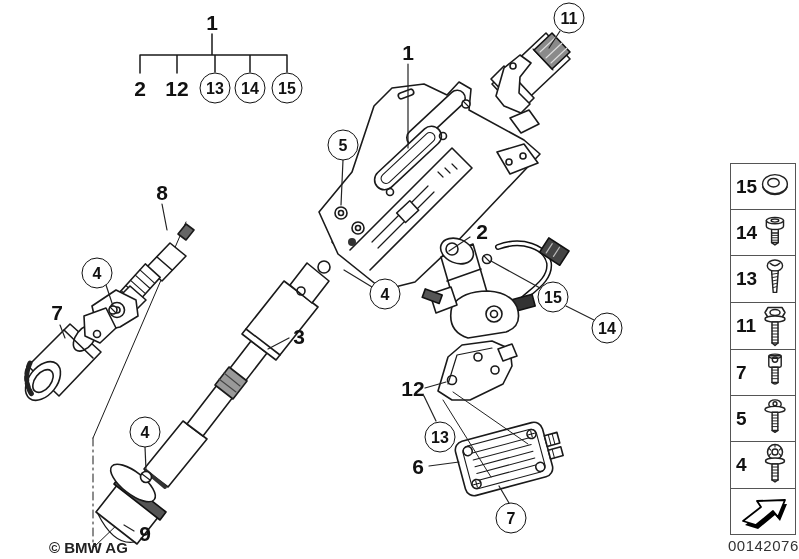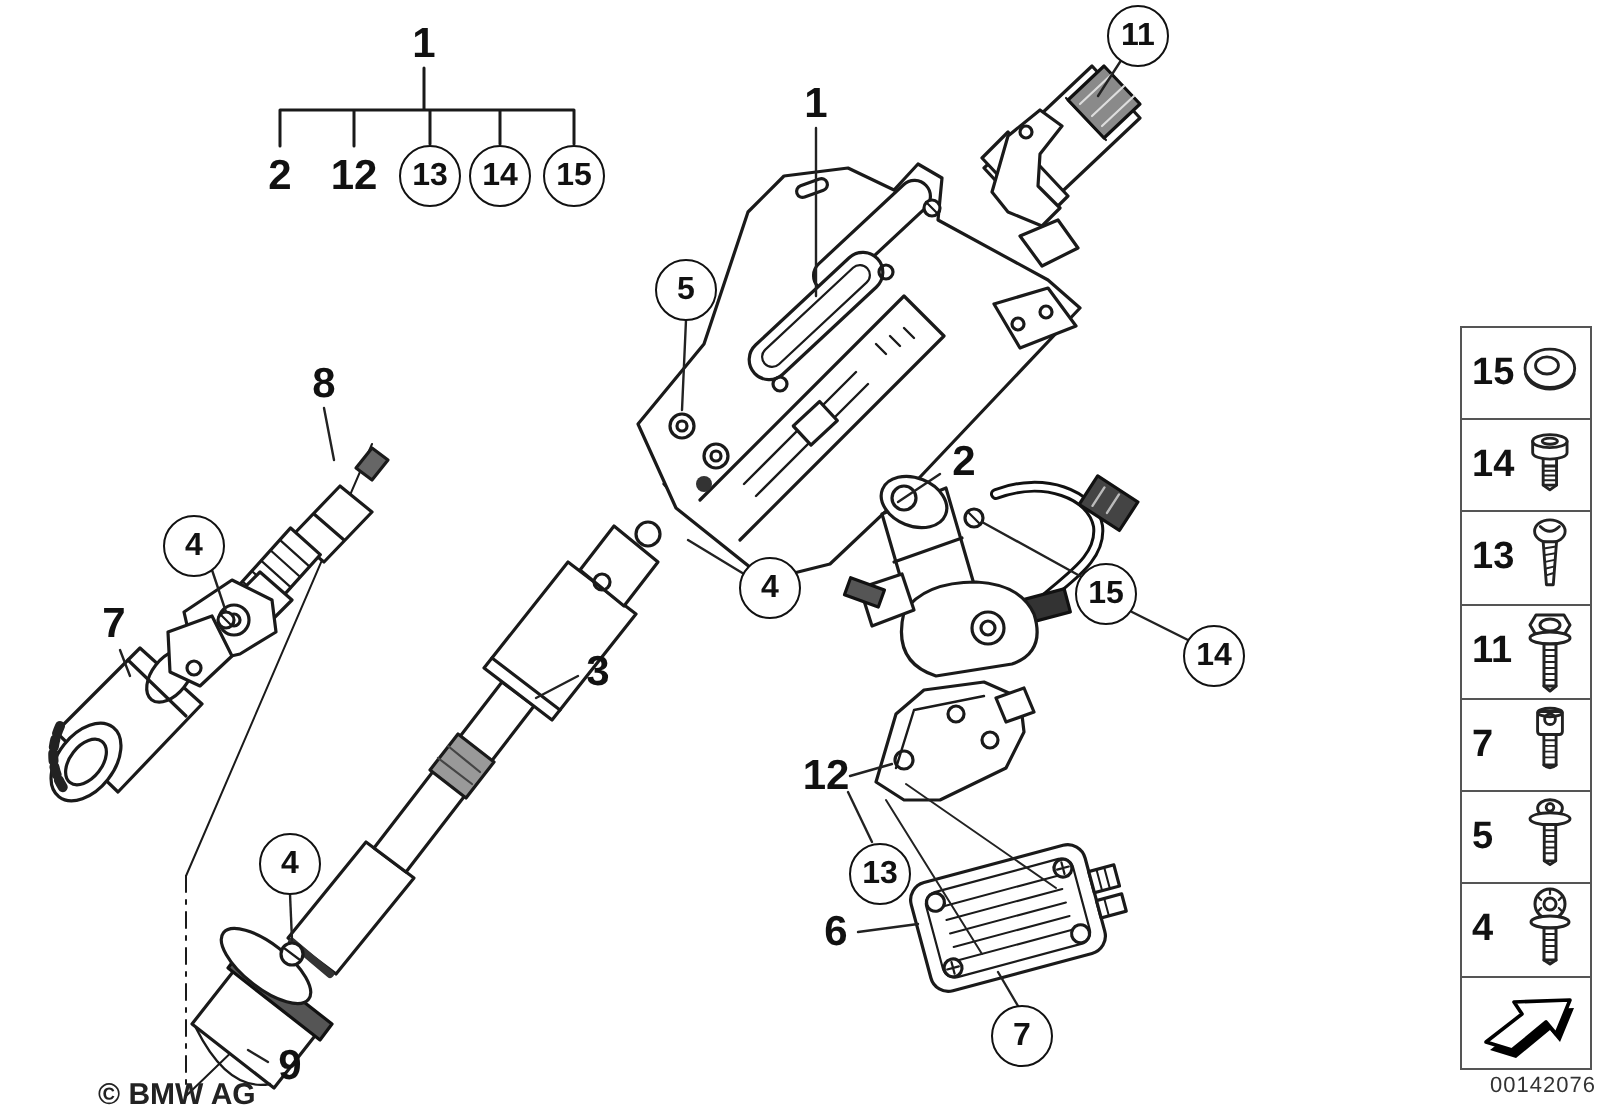--- a/index.html
+++ b/index.html
@@ -12,21 +12,21 @@
            border-radius:50%;background:#fff;display:flex;align-items:center;justify-content:center;
            font-weight:bold;font-size:16px;transform:translate(-50%,-50%);cursor:pointer;}
   .legend{position:absolute;left:730px;top:163px;width:66px;height:372px;box-sizing:border-box;
           border:1.2px solid #555;display:flex;flex-direction:column;background:#fff;}
   .cell{flex:1;box-sizing:border-box;border-bottom:1.2px solid #555;display:flex;align-items:center;
         justify-content:space-between;padding:1px 2px 1px 5px;cursor:pointer;}
   .cell:last-child{border-bottom:none;justify-content:center;}
   .cell .num{font-weight:bold;font-size:19px;line-height:1;}
   .cell svg{display:block;}
   .footer-copy{position:absolute;left:20px;top:539px;font-weight:bold;font-size:15px;color:#222;margin-left:29px;}
-  .footer-num{position:absolute;left:728px;top:537px;width:70px;text-align:right;font-size:11px;
+  .footer-num{position:absolute;left:728px;top:537px;width:70px;text-align:right;font-size:15px;
               letter-spacing:.5px;color:#333;}
   .ic{stroke:#222;stroke-width:1.5;fill:none;stroke-linecap:round;stroke-linejoin:round;}
 </style>
 </head>
 <body>
 
 <div id="stage">
 
   <svg id="art" width="799" height="559" viewBox="0 0 799 559">
     <g stroke="#1a1a1a" stroke-width="1.6" fill="none" stroke-linecap="round" stroke-linejoin="round">

